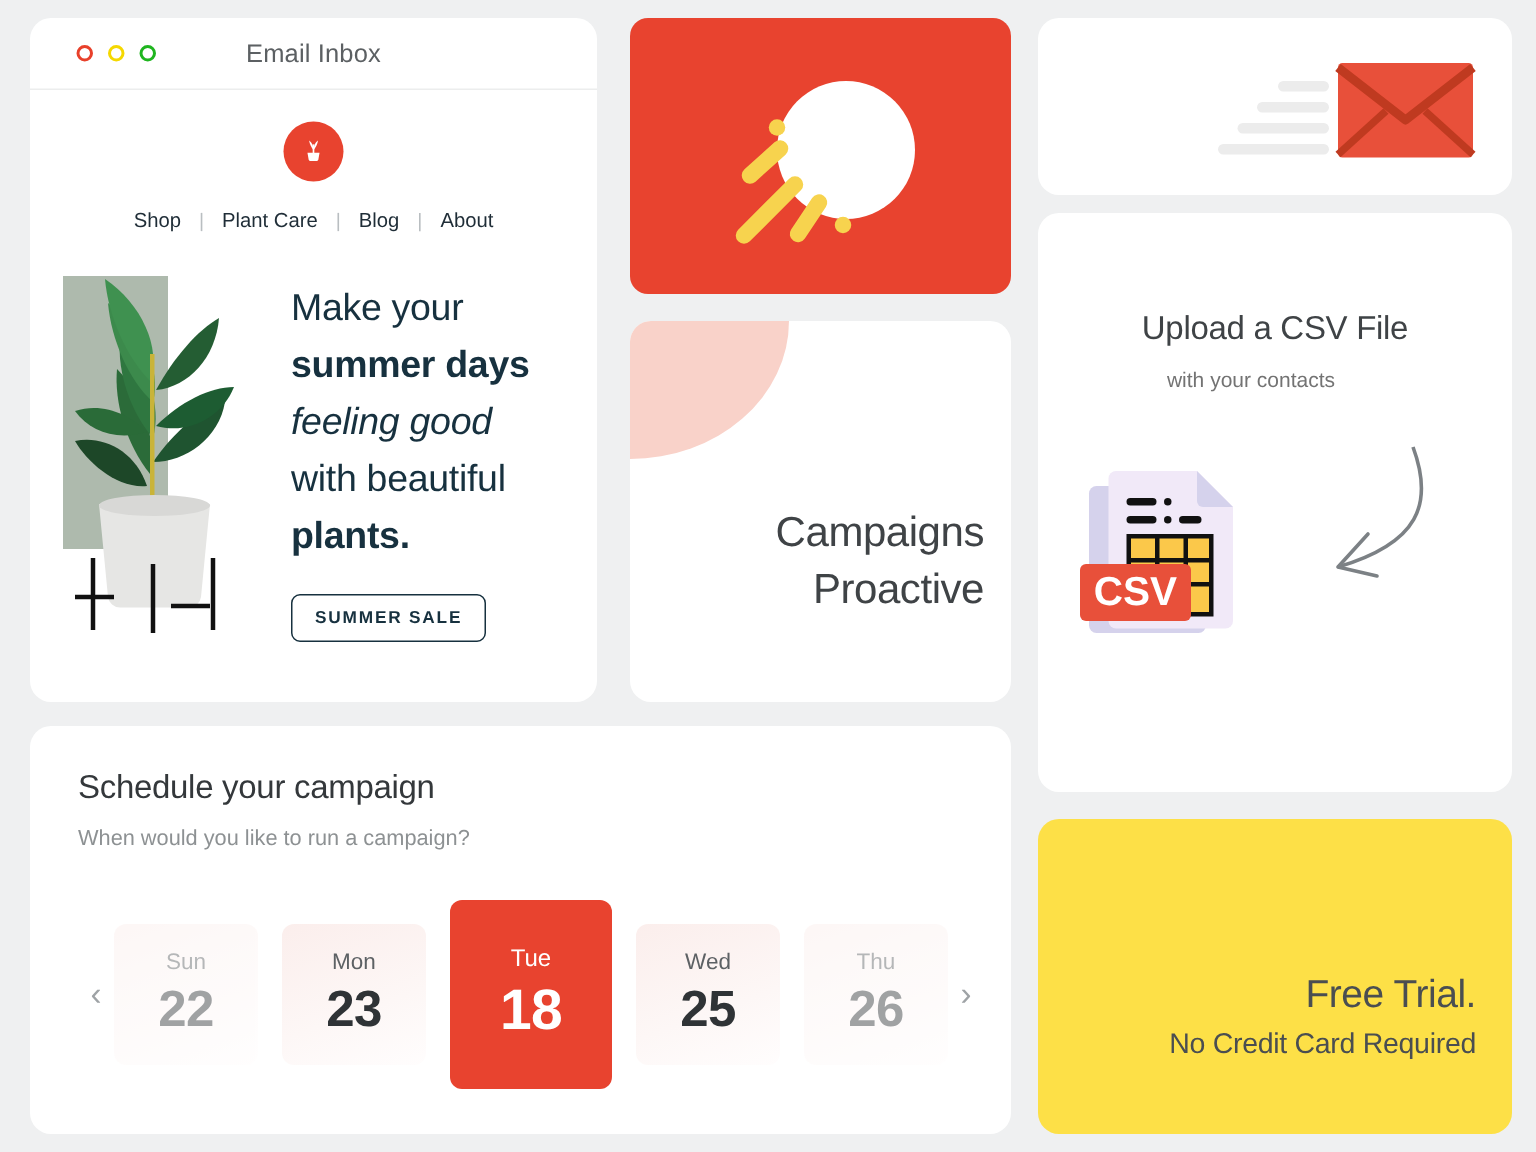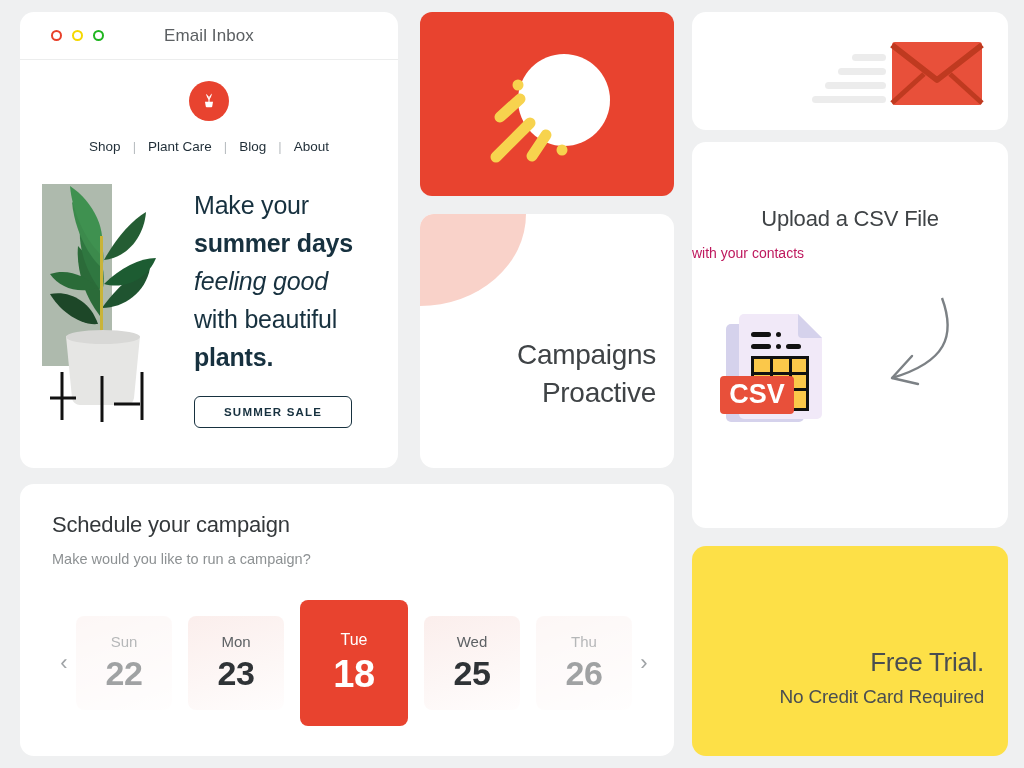--- a/index.html
+++ b/index.html
@@ -46,21 +46,21 @@
   .hero-art { position: relative; width: 166px; height: 250px; flex: 0 0 166px; }
   .hero-copy { flex: 1; padding-left: 8px; padding-top: 10px; }
   .headline {
     font-size: 25px; line-height: 1.52; color: #17313f; letter-spacing: -0.2px;
   }
   .headline .b { font-weight: bold; }
   .headline .i { font-style: italic; }
   .btn-outline {
     display: inline-block; margin-top: 20px;
     border: 1.6px solid #17313f; border-radius: 6px;
-    padding: 9px 29px; font-size: 11.5px; font-weight: bold;
+    padding: 9px 15px; font-size: 11.5px; font-weight: bold;
     letter-spacing: 1.2px; color: #17313f; background: transparent;
     font-family: "Liberation Sans", sans-serif; cursor: pointer;
   }
 
   
   #sun-card { left: 420px; top: 12px; width: 254px; height: 184px; background: #e8432f; border-radius: 12px; }
 
   
   #campaigns-card { left: 420px; top: 214px; width: 254px; height: 254px; }
   .pink-quarter {
@@ -75,21 +75,21 @@
 
   
   #envelope-card { left: 692px; top: 12px; width: 316px; height: 118px; }
 
   
   #upload-card { left: 692px; top: 142px; width: 316px; height: 386px; }
   .upload-title {
     text-align: center; font-size: 22px; color: #3f4346; margin-top: 64px; letter-spacing: -0.2px;
   }
   .upload-sub {
-    text-align: left; font-size: 14px; color: #be185d; margin-top: 13px; padding-right: 32px;
+    text-align: center; font-size: 14px; color: #737373; margin-top: 13px; padding-right: 32px;
   }
 
   
   #freetrial-card { left: 692px; top: 546px; width: 316px; height: 210px; background: #fde047; }
   .ft-title { position: absolute; right: 24px; top: 101px; font-size: 26px; color: #4a4e51; letter-spacing: -0.3px; }
   .ft-sub   { position: absolute; right: 24px; top: 140px; font-size: 19px; color: #4a4e51; letter-spacing: -0.2px; }
 
   
   #schedule-card { left: 20px; top: 484px; width: 654px; height: 272px; }
   .sched-title { font-size: 22px; color: #34383b; margin: 28px 0 0 32px; letter-spacing: -0.2px; }
@@ -285,21 +285,21 @@
     </span>
   </div>
 
   <div class="card" id="freetrial-card">
     <div class="ft-title">Free Trial.</div>
     <div class="ft-sub">No Credit Card Required</div>
   </div>
 
   <div class="card" id="schedule-card">
     <div class="sched-title">Schedule your campaign</div>
-    <div class="sched-sub">Make would you like to run a campaign?</div>
+    <div class="sched-sub">When would you like to run a campaign?</div>
 
     <div class="day-strip">
       <div class="nav-chev">‹</div>
 
       <div class="days">
         <div class="day faded-left">
           <div class="dow">Sun</div>
           <div class="dnum">22</div>
         </div>
         <div class="day">

